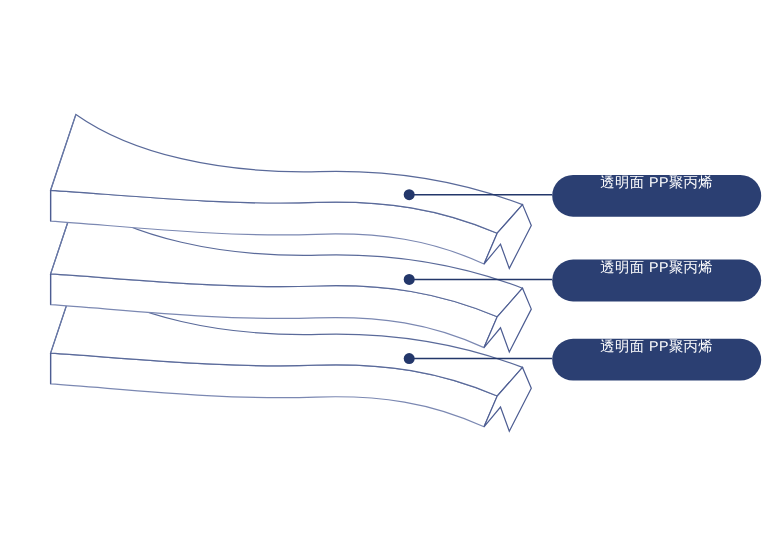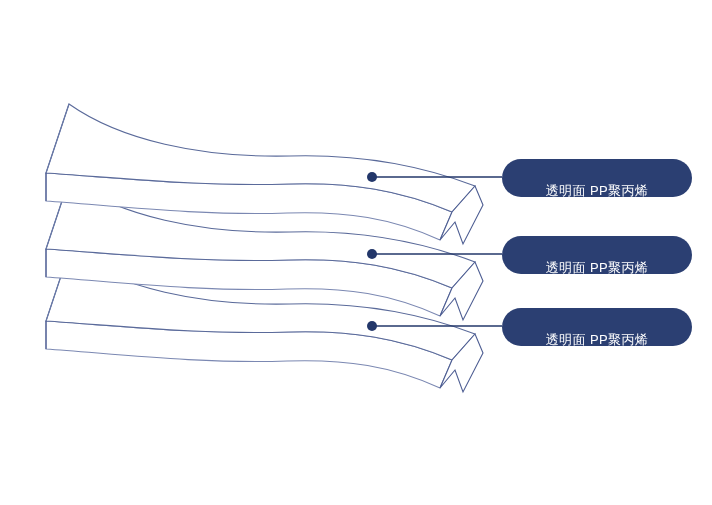--- a/index.html
+++ b/index.html
@@ -35,21 +35,21 @@
     left: 0;
     top: 0;
     width: 712px;
     height: 505px;
     pointer-events: none;
   }
   .pill {
     position: absolute;
     box-sizing: border-box;
     display: flex;
-    align-items: flex-end;
+    align-items: flex-start;
     justify-content: center;
     border-radius: 999px;
     color: #ffffff;
     letter-spacing: 0.4px;
     white-space: nowrap;
     pointer-events: auto;
     cursor: default;
   }
   .pill-text {
     display: block;

